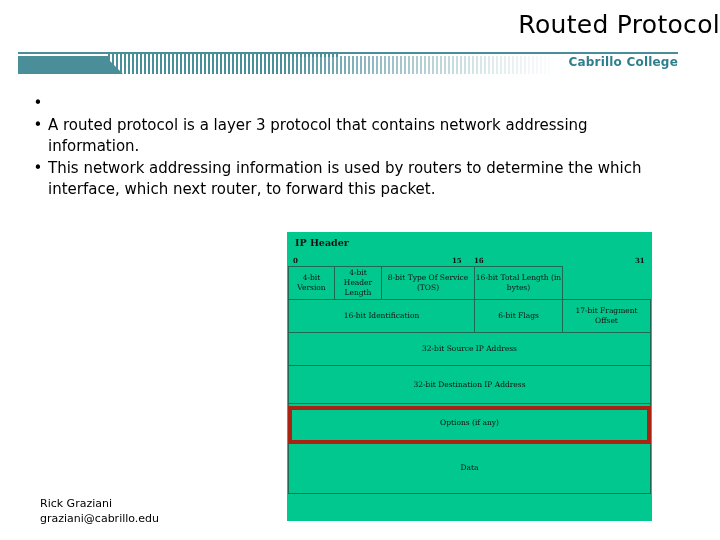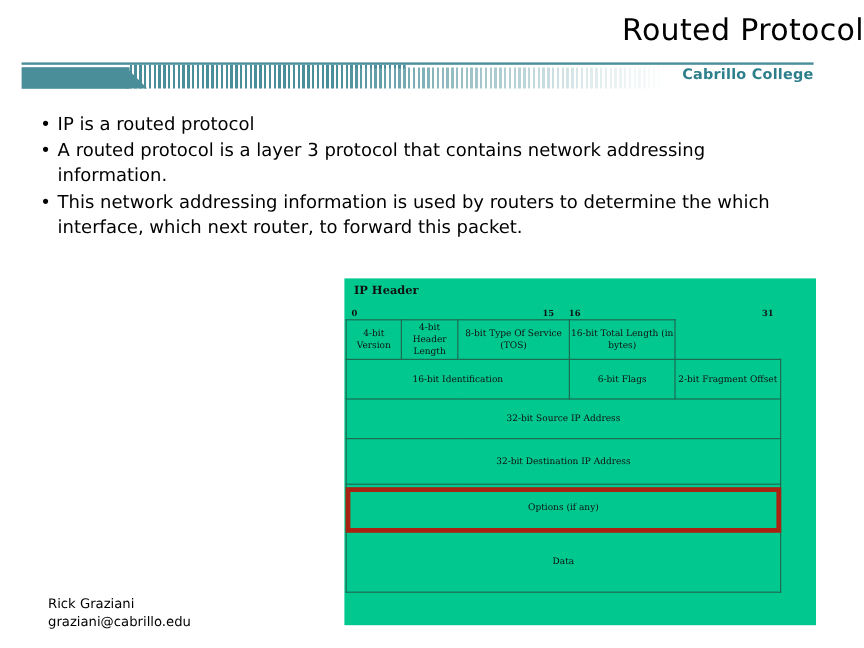--- a/index.html
+++ b/index.html
@@ -140,21 +140,20 @@
   
   #ip-header-diagram {
     position: absolute;
     left: 287px;
     top: 232px;
     width: 365px;
     height: 289px;
     background: #00c88f;
     font-family: "DejaVu Serif", serif;
     color: #111111;
-    padding-left: 28px;
   }
   #ipd-title {
     position: absolute;
     left: 8px;
     top: 5px;
     font-size: 9.5px;
     font-weight: bold;
     color: #111;
   }
   .bitmark {
@@ -228,21 +227,20 @@
   <div id="banner-wedge"></div>
   <div id="banner-stripes-tall"></div>
   <div id="banner-stripes"></div>
   <div id="banner-label">Cabrillo College</div>
 </div>
 
 <div id="bullets">
 
   <div class="bullet-row">
     <div class="bullet-dot">•</div>
-    <div class="bullet-text">IP is a routed protocol</div>
   </div>
 
   <div class="bullet-row">
     <div class="bullet-dot">•</div>
     <div class="bullet-text">A routed protocol is a layer 3 protocol that contains network addressing information.</div>
   </div>
 
   <div class="bullet-row">
     <div class="bullet-dot">•</div>
     <div class="bullet-text">This network addressing information is used by routers to determine the which interface, which next router, to forward this packet.</div>
@@ -263,21 +261,21 @@
     <tbody>
         <tr class="r1">
       <td style="width:45px">4-bit Version</td>
       <td style="width:46px">4-bit Header Length</td>
       <td style="width:92px">8-bit Type Of Service (TOS)</td>
       <td>16-bit Total Length (in bytes)</td>
     </tr>
     <tr class="r2">
       <td colspan="3">16-bit Identification</td>
       <td style="width:45px">6-bit Flags</td>
-      <td>2-bit Fragment Offset</td>
+      <td>17-bit Fragment Offset</td>
     </tr>
     <tr class="r4">
       <td colspan="5">32-bit Source IP Address</td>
     </tr>
     <tr class="r5">
       <td colspan="5">32-bit Destination IP Address</td>
     </tr>
     <tr class="r6">
       <td colspan="5">Options (if any)</td>
     </tr>

